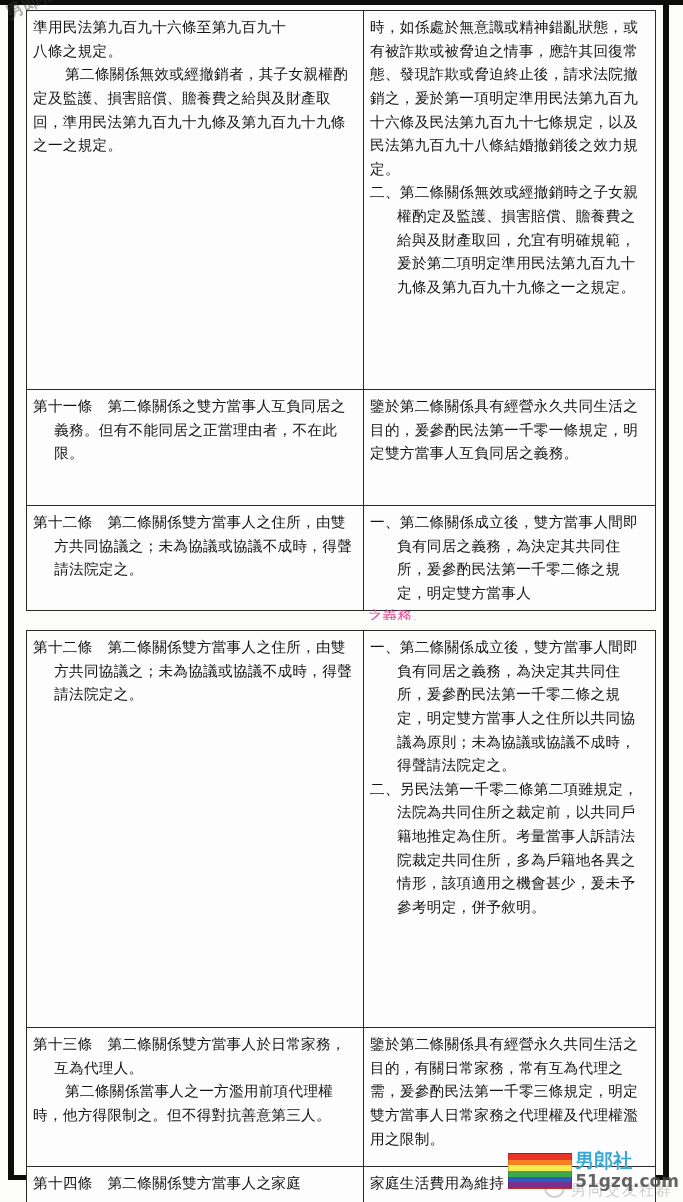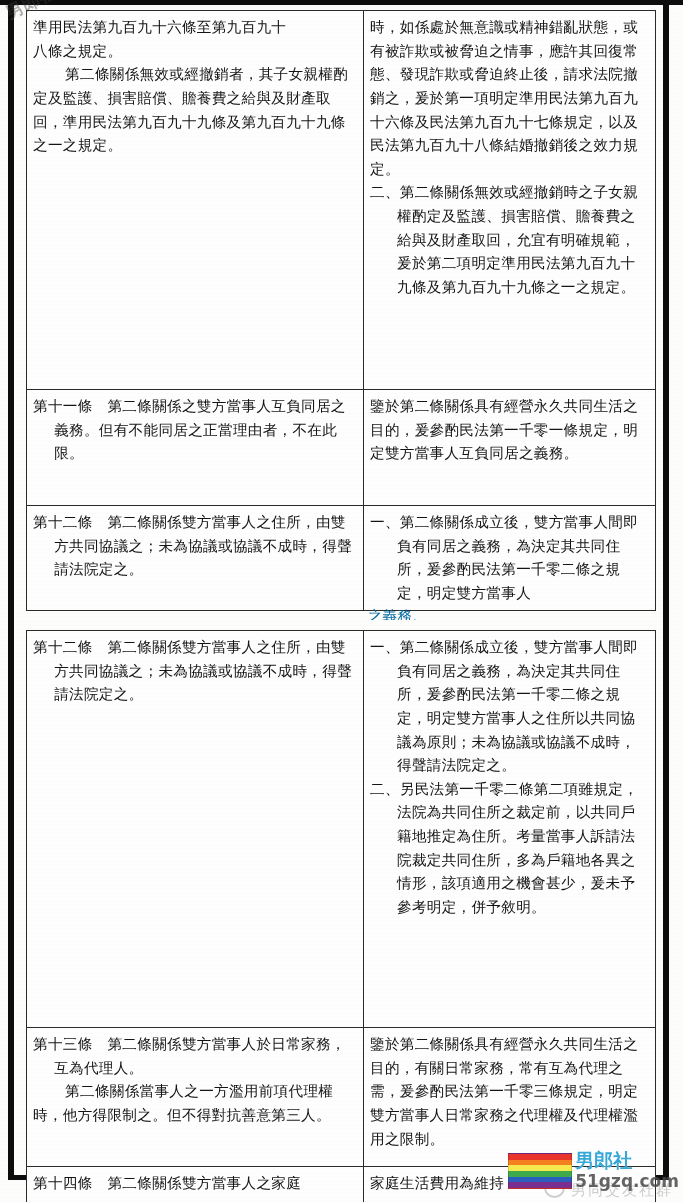--- a/index.html
+++ b/index.html
@@ -49,21 +49,21 @@
   .grain{
     position:absolute;inset:0;pointer-events:none;
     background:
       repeating-linear-gradient(0deg,rgba(0,0,0,0.012) 0px,rgba(0,0,0,0) 2px,rgba(0,0,0,0) 4px);
     mix-blend-mode:multiply;
   }
 
   
   .sliver{
     position:absolute;overflow:hidden;
-    font-size:14.6px;line-height:1.62;color:#0369a1;
+    font-size:14.6px;line-height:1.62;color:#ec4899;
   }
 
   
   .wm-corner{
     position:absolute;left:2px;top:4px;
     font-size:17px;font-weight:bold;
     color:rgba(60,60,60,0.42);
     transform:rotate(-26deg);transform-origin:left top;
     font-family:"DejaVu Sans","Liberation Sans",sans-serif;
     letter-spacing:1px;white-space:nowrap;

